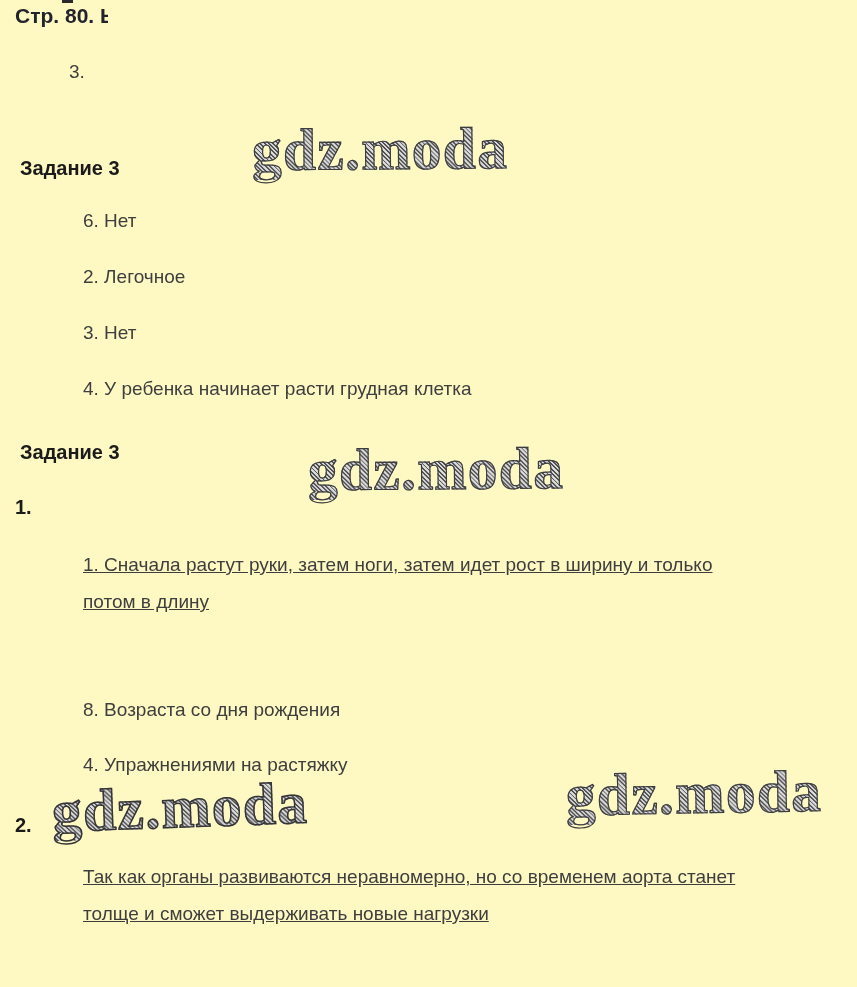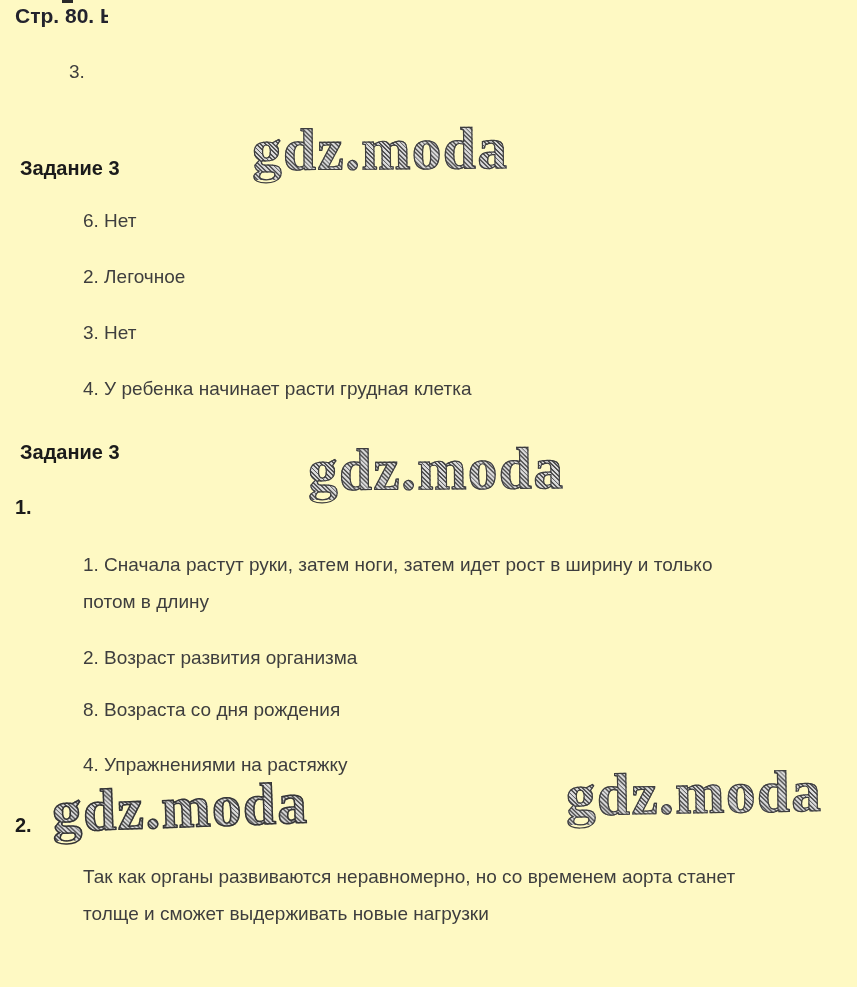--- a/index.html
+++ b/index.html
@@ -62,20 +62,21 @@
     position: absolute;
     left: 83px;
     font-size: 19px;
     color: #3e3e3e;
     line-height: 26px;
     white-space: nowrap;
   }
   .answer.multiline {
     line-height: 37px;
     white-space: pre-line;
+    text-decoration: underline;
   }
 
   .intro-item {
     position: absolute;
     left: 88px; top: 53px;
     width: 720px;
     font-size: 19px;
     color: #3e3e3e;
     line-height: 38px;
     white-space: pre-line;
@@ -135,21 +136,20 @@
   <div class="answer" style="top:264px">2. Легочное</div>
   <div class="answer" style="top:320px">3. Нет</div>
   <div class="answer" style="top:376px">4. У ребенка начинает расти грудная клетка</div>
 
   <div class="section-heading" style="top:440px">Задание 3</div>
 
   <div class="sub-label" style="top:495px">1.</div>
 
   <div class="answer multiline" style="top:546px">1. Сначала растут руки, затем ноги, затем идет рост в ширину и только
 потом в длину</div>
-  <div class="answer" style="top:645px">2. Возраст развития организма</div>
   <div class="answer" style="top:697px">8. Возраста со дня рождения</div>
   <div class="answer" style="top:752px">4. Упражнениями на растяжку</div>
 
   <div class="sub-label" style="top:813px">2.</div>
 
   <div class="answer multiline" style="top:858px">Так как органы развиваются неравномерно, но со временем аорта станет
 толще и сможет выдерживать новые нагрузки</div>
 
 </div>
 

